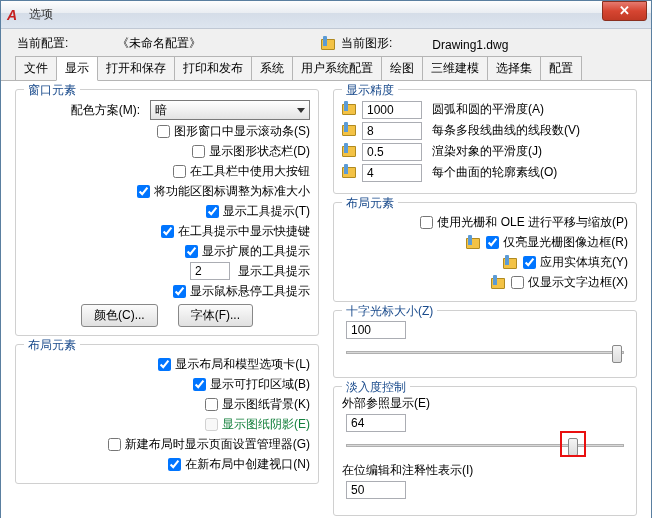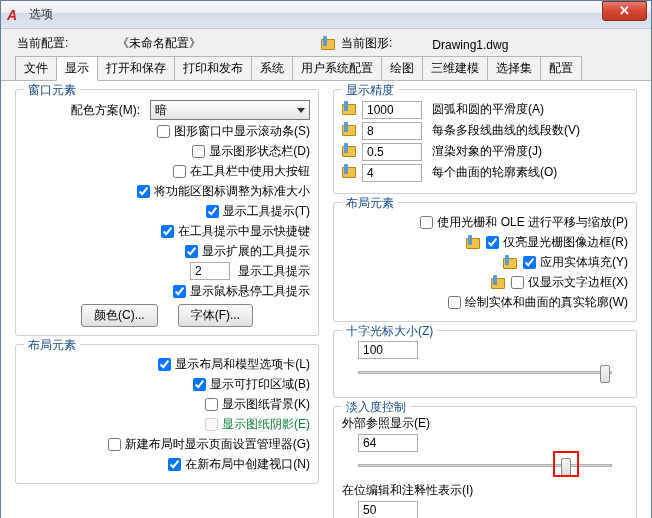--- a/index.html
+++ b/index.html
@@ -28,21 +28,21 @@
 .row.indent2 { padding-left: 40px; }
 .row.gray .chk-label { color: #15803d; }
 .num-input { width: 40px; height: 18px; border: 1px solid #abadb3; padding: 0 4px; background: #fff; }
 .select { width: 160px; height: 20px; border: 1px solid #7a7a7a; background: linear-gradient(#fff, #e3e3e3); padding: 0 4px; display: flex; align-items: center; justify-content: space-between; }
 .select .arrow { border-left: 4px solid transparent; border-right: 4px solid transparent; border-top: 5px solid #333; }
 .btn { padding: 2px 12px; border: 1px solid #888; background: linear-gradient(#fbfbfb, #e0e0e0); border-radius: 3px; cursor: pointer; }
 .btn-row { display: flex; gap: 20px; justify-content: center; margin-top: 4px; }
 .precision-row { display: flex; align-items: flex-start; margin: 3px 0; }
 .precision-icon { width: 16px; height: 14px; margin-right: 6px; }
 .precision-input { width: 60px; height: 18px; border: 1px solid #abadb3; padding: 0 4px; background: #fff; margin-right: 10px; }
-.slider-wrap { margin: 2px 16px 6px; }
+.slider-wrap { margin: 2px 4px 6px; }
 .slider-val { width: 60px; height: 18px; border: 1px solid #abadb3; padding: 0 4px; background: #fff; display: inline-block; margin-bottom: 2px; }
 .slider { width: 100%; height: 22px; position: relative; }
 .slider-track { position: absolute; top: 10px; left: 0; right: 0; height: 3px; background: #d8d8d8; border: 1px solid #b0b0b0; }
 .slider-thumb { position: absolute; top: 4px; width: 10px; height: 18px; background: linear-gradient(#f5f5f5, #dcdcdc); border: 1px solid #888; border-radius: 2px; }
 .hl-red-slider { position: absolute; border: 2px solid #e91010; width: 26px; height: 26px; pointer-events: none; }
 .file-icon { display: inline-block; width: 14px; height: 14px; position: relative; }
 .file-icon::before { content: ""; position: absolute; left: 0; top: 3px; width: 12px; height: 9px; background: #f3c245; border: 1px solid #b08a20; border-radius: 0 0 1px 1px; }
 .file-icon::after { content: ""; position: absolute; left: 2px; top: 0; width: 4px; height: 10px; background: #5b9bd5; border-radius: 1px 1px 0 0; }
 .a-icon{font-family: Arial; font-weight:bold; font-style:italic; color:#c62020; font-size:14px;}
 </style>
@@ -200,24 +200,20 @@
         <div class="row">
             <span class="precision-icon file-icon"></span>
             <input type="checkbox" checked="" style="">
             <span class="chk-label">应用实体填充(Y)</span>
           </div>
         <div class="row">
             <span class="precision-icon file-icon"></span>
             <input type="checkbox" style="">
             <span class="chk-label">仅显示文字边框(X)</span>
           </div>
-        <div class="row indent1">
-            <input type="checkbox" style="">
-            <span class="chk-label">绘制实体和曲面的真实轮廓(W)</span>
-          </div>
       </div>
 
       <div class="group">
         <div class="group-title">十字光标大小(Z)</div>
         <div class="slider-wrap">
           <input class="slider-val" value="100" style="">
           <div class="slider">
             <div class="slider-track"></div>
             <div class="slider-thumb" style="left:calc(100% - 12px)"></div>
           </div>

